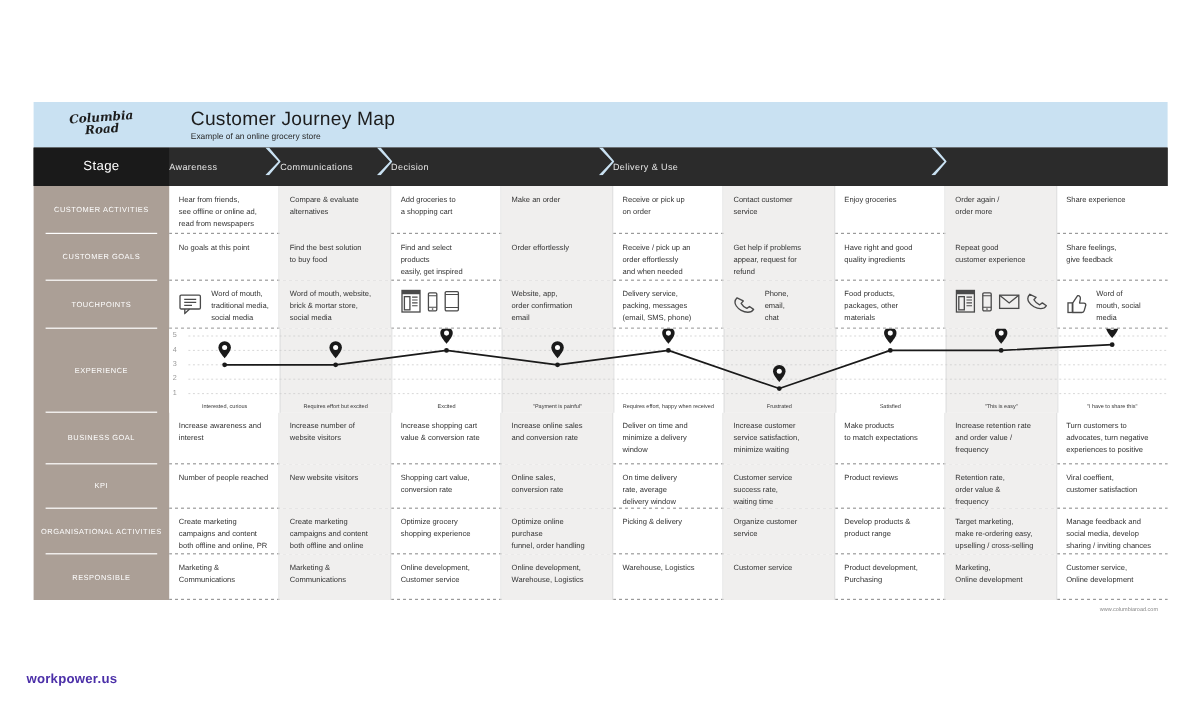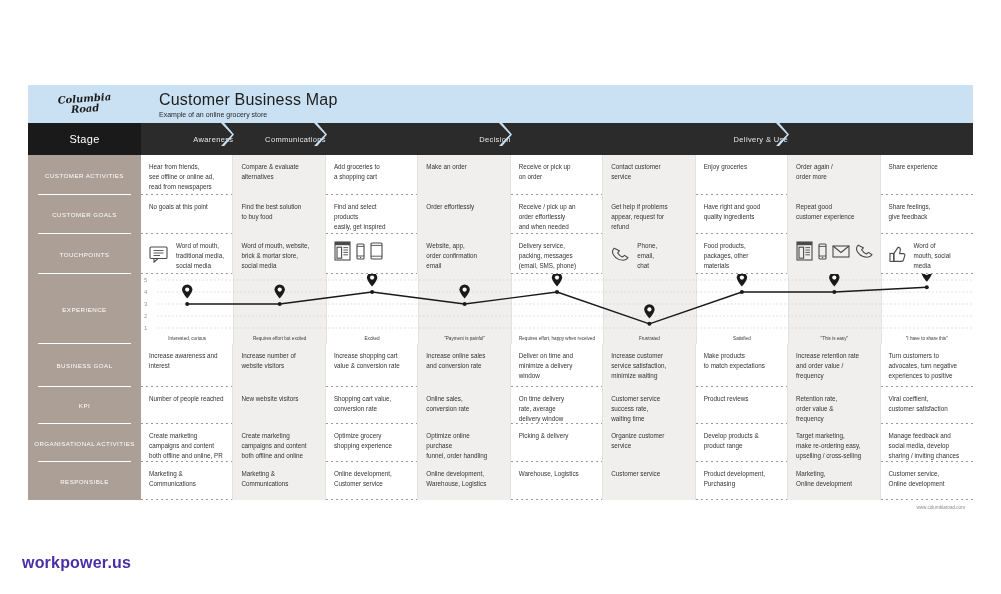--- a/index.html
+++ b/index.html
@@ -57,21 +57,21 @@
   .stage-label-cell span {
     color: #fff; font-size: 11px; letter-spacing: .3px;
   }
   .stages-track {
     flex: 1;
     display: flex;
     position: relative;
     background: #2b2b2b;
   }
   .stage-seg {
-    display: flex; align-items: center; justify-content: flex-end;
+    display: flex; align-items: center; justify-content: flex-start;
     position: relative;
     color: #e7e7e7;
     font-size: 7.5px;
     letter-spacing: .35px;
   }
   .chev {
     position: absolute;
     right: -1px; top: 0;
     width: 13px; height: 100%;
     z-index: 3;
@@ -158,39 +158,39 @@
 
   .footer-url {
     text-align: right;
     font-size: 4.6px; color: #8a8a8a;
     padding: 5px 8px 0 0;
   }
 
   .watermark {
     position: absolute;
     left: 22px; bottom: 22px;
-    font-size: 16px; font-weight: bold;
+    font-size: 11px; font-weight: bold;
     color: #4b2fa8;
     letter-spacing: .2px;
   }
 </style>
 </head>
 <body>
 
 <div id="board">
 
   <div class="hdr">
     <div class="hdr-logo">
       <div class="logo-script">
         <div>Columbia</div>
         <div>Road</div>
       </div>
     </div>
     <div class="hdr-titles">
-      <div class="hdr-title">Customer Business Map</div>
+      <div class="hdr-title">Customer Journey Map</div>
       <div class="hdr-sub">Example of an online grocery store</div>
     </div>
   </div>
 
   <div class="stages">
     <div class="stage-label-cell">
       <span>Stage</span>
     </div>
     <div class="stages-track" id="stages-track">
         <div class="stage-seg" style="width: 92.4444px;">

